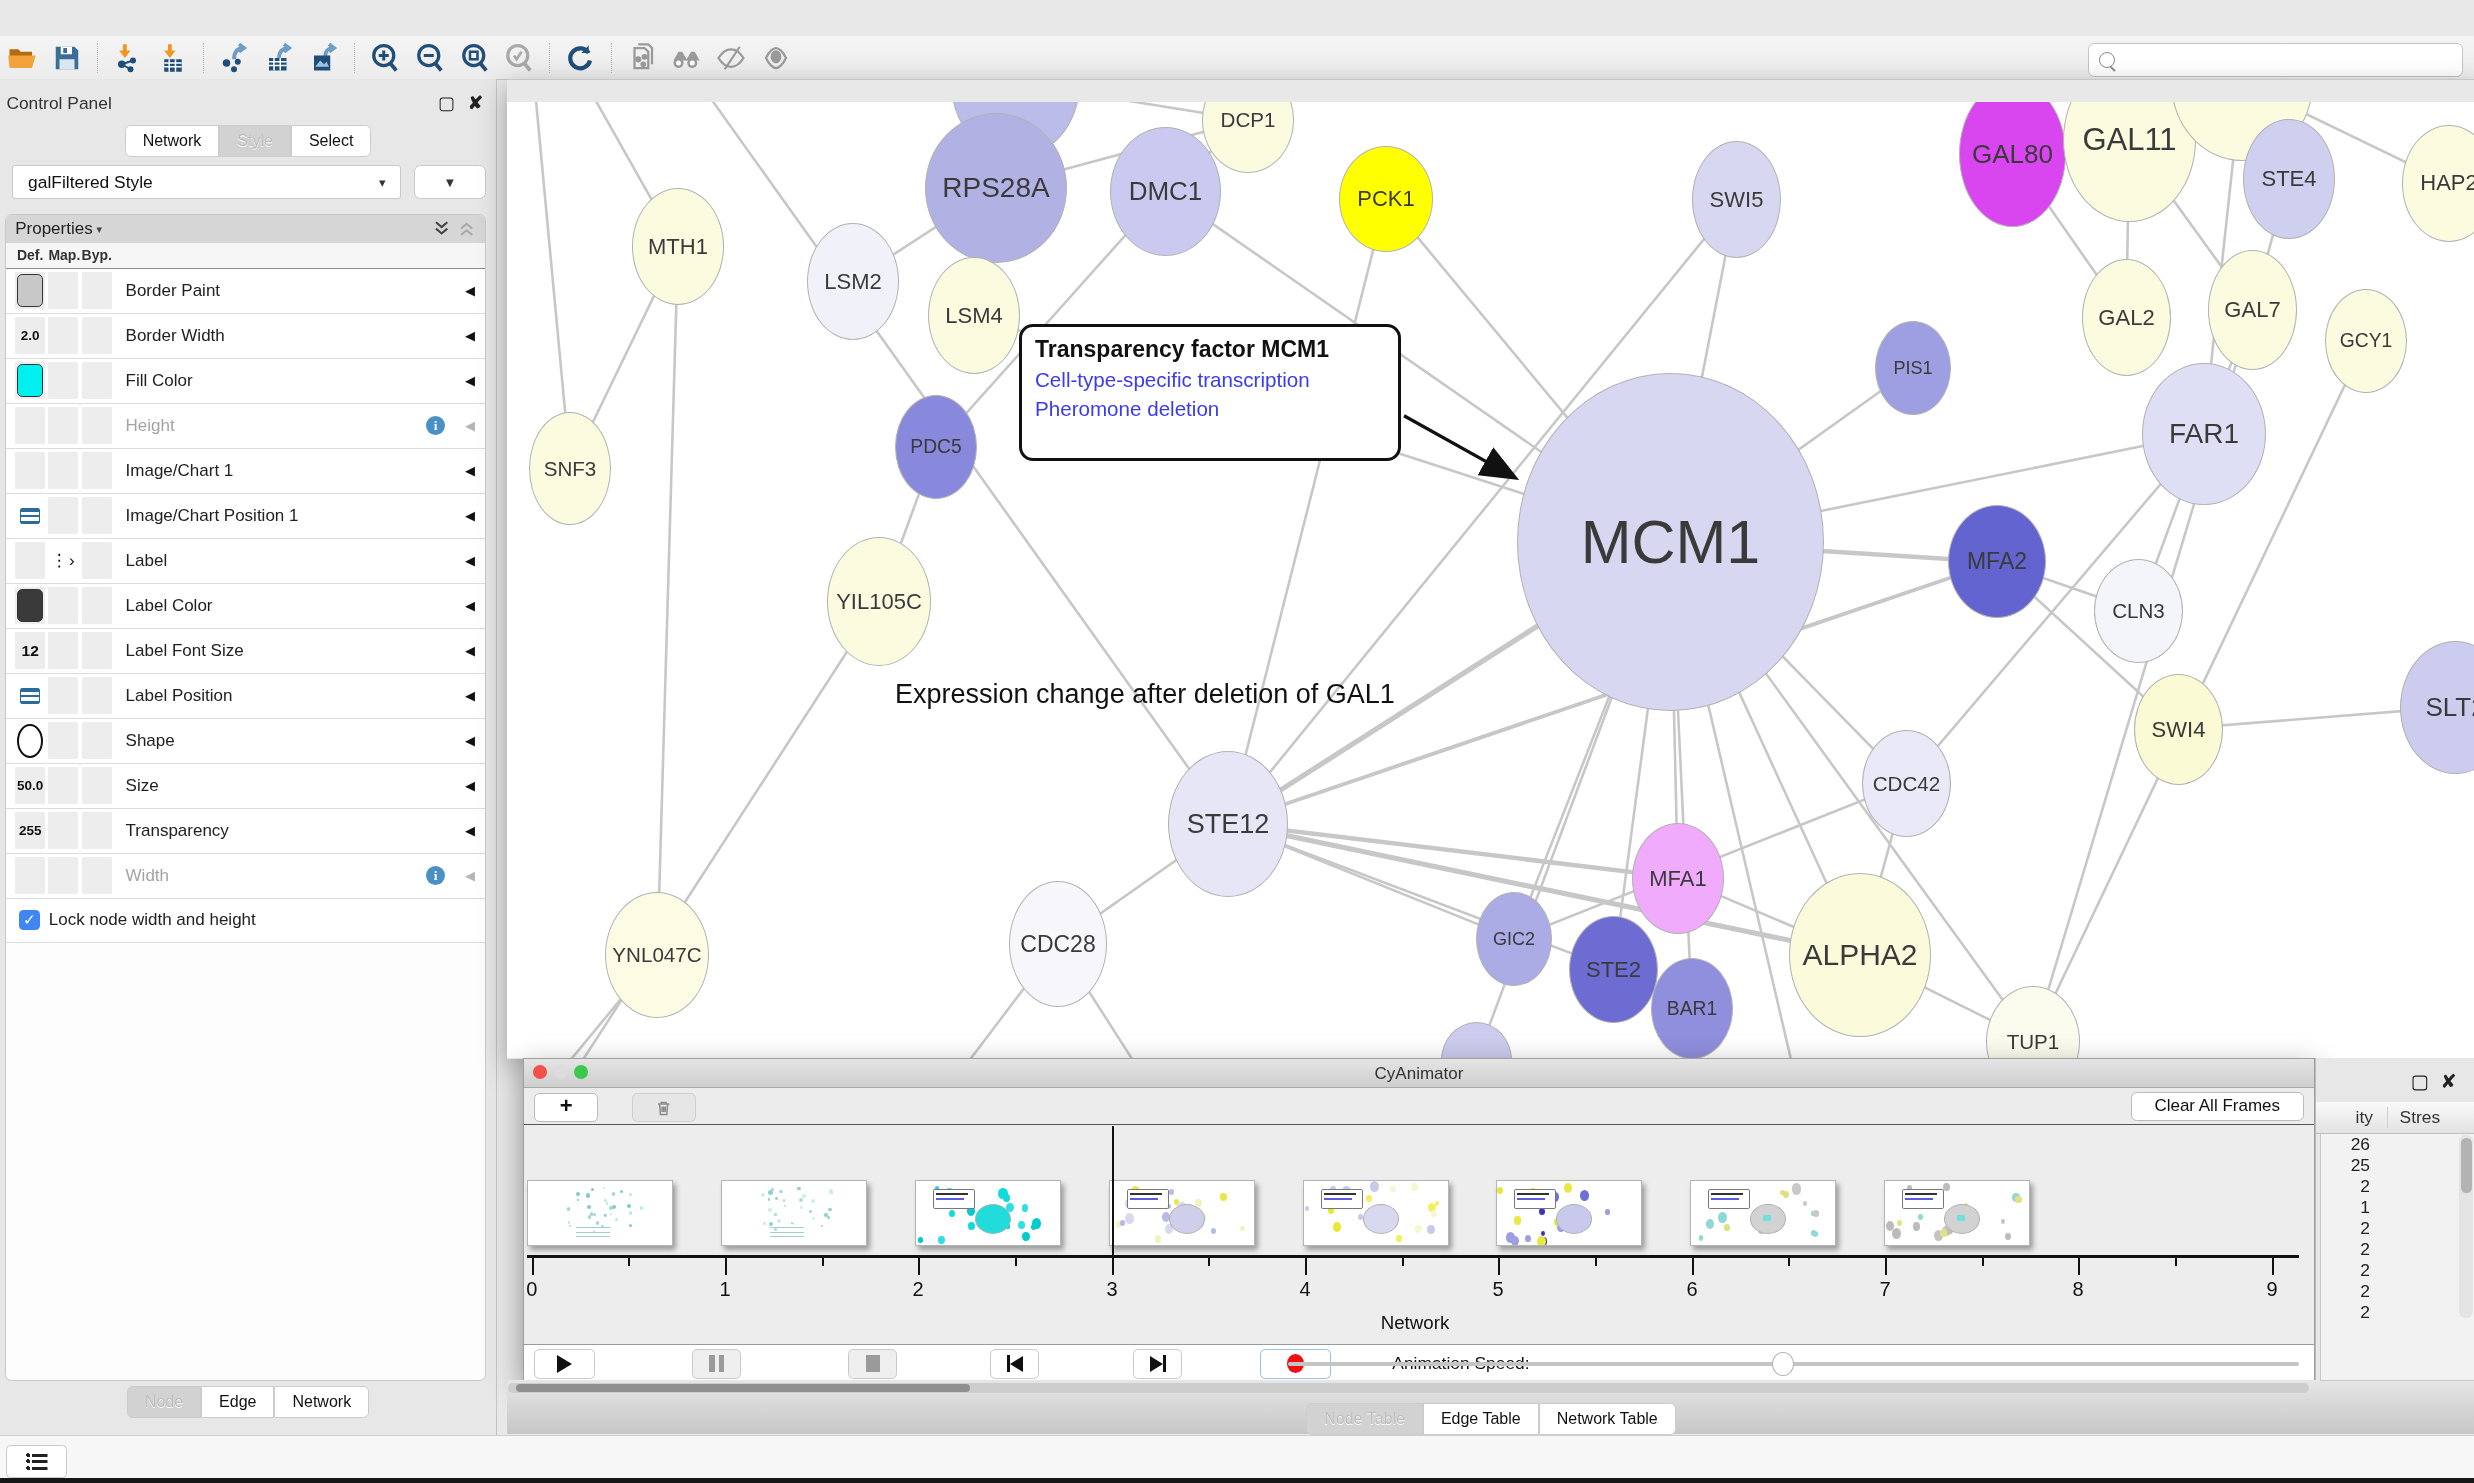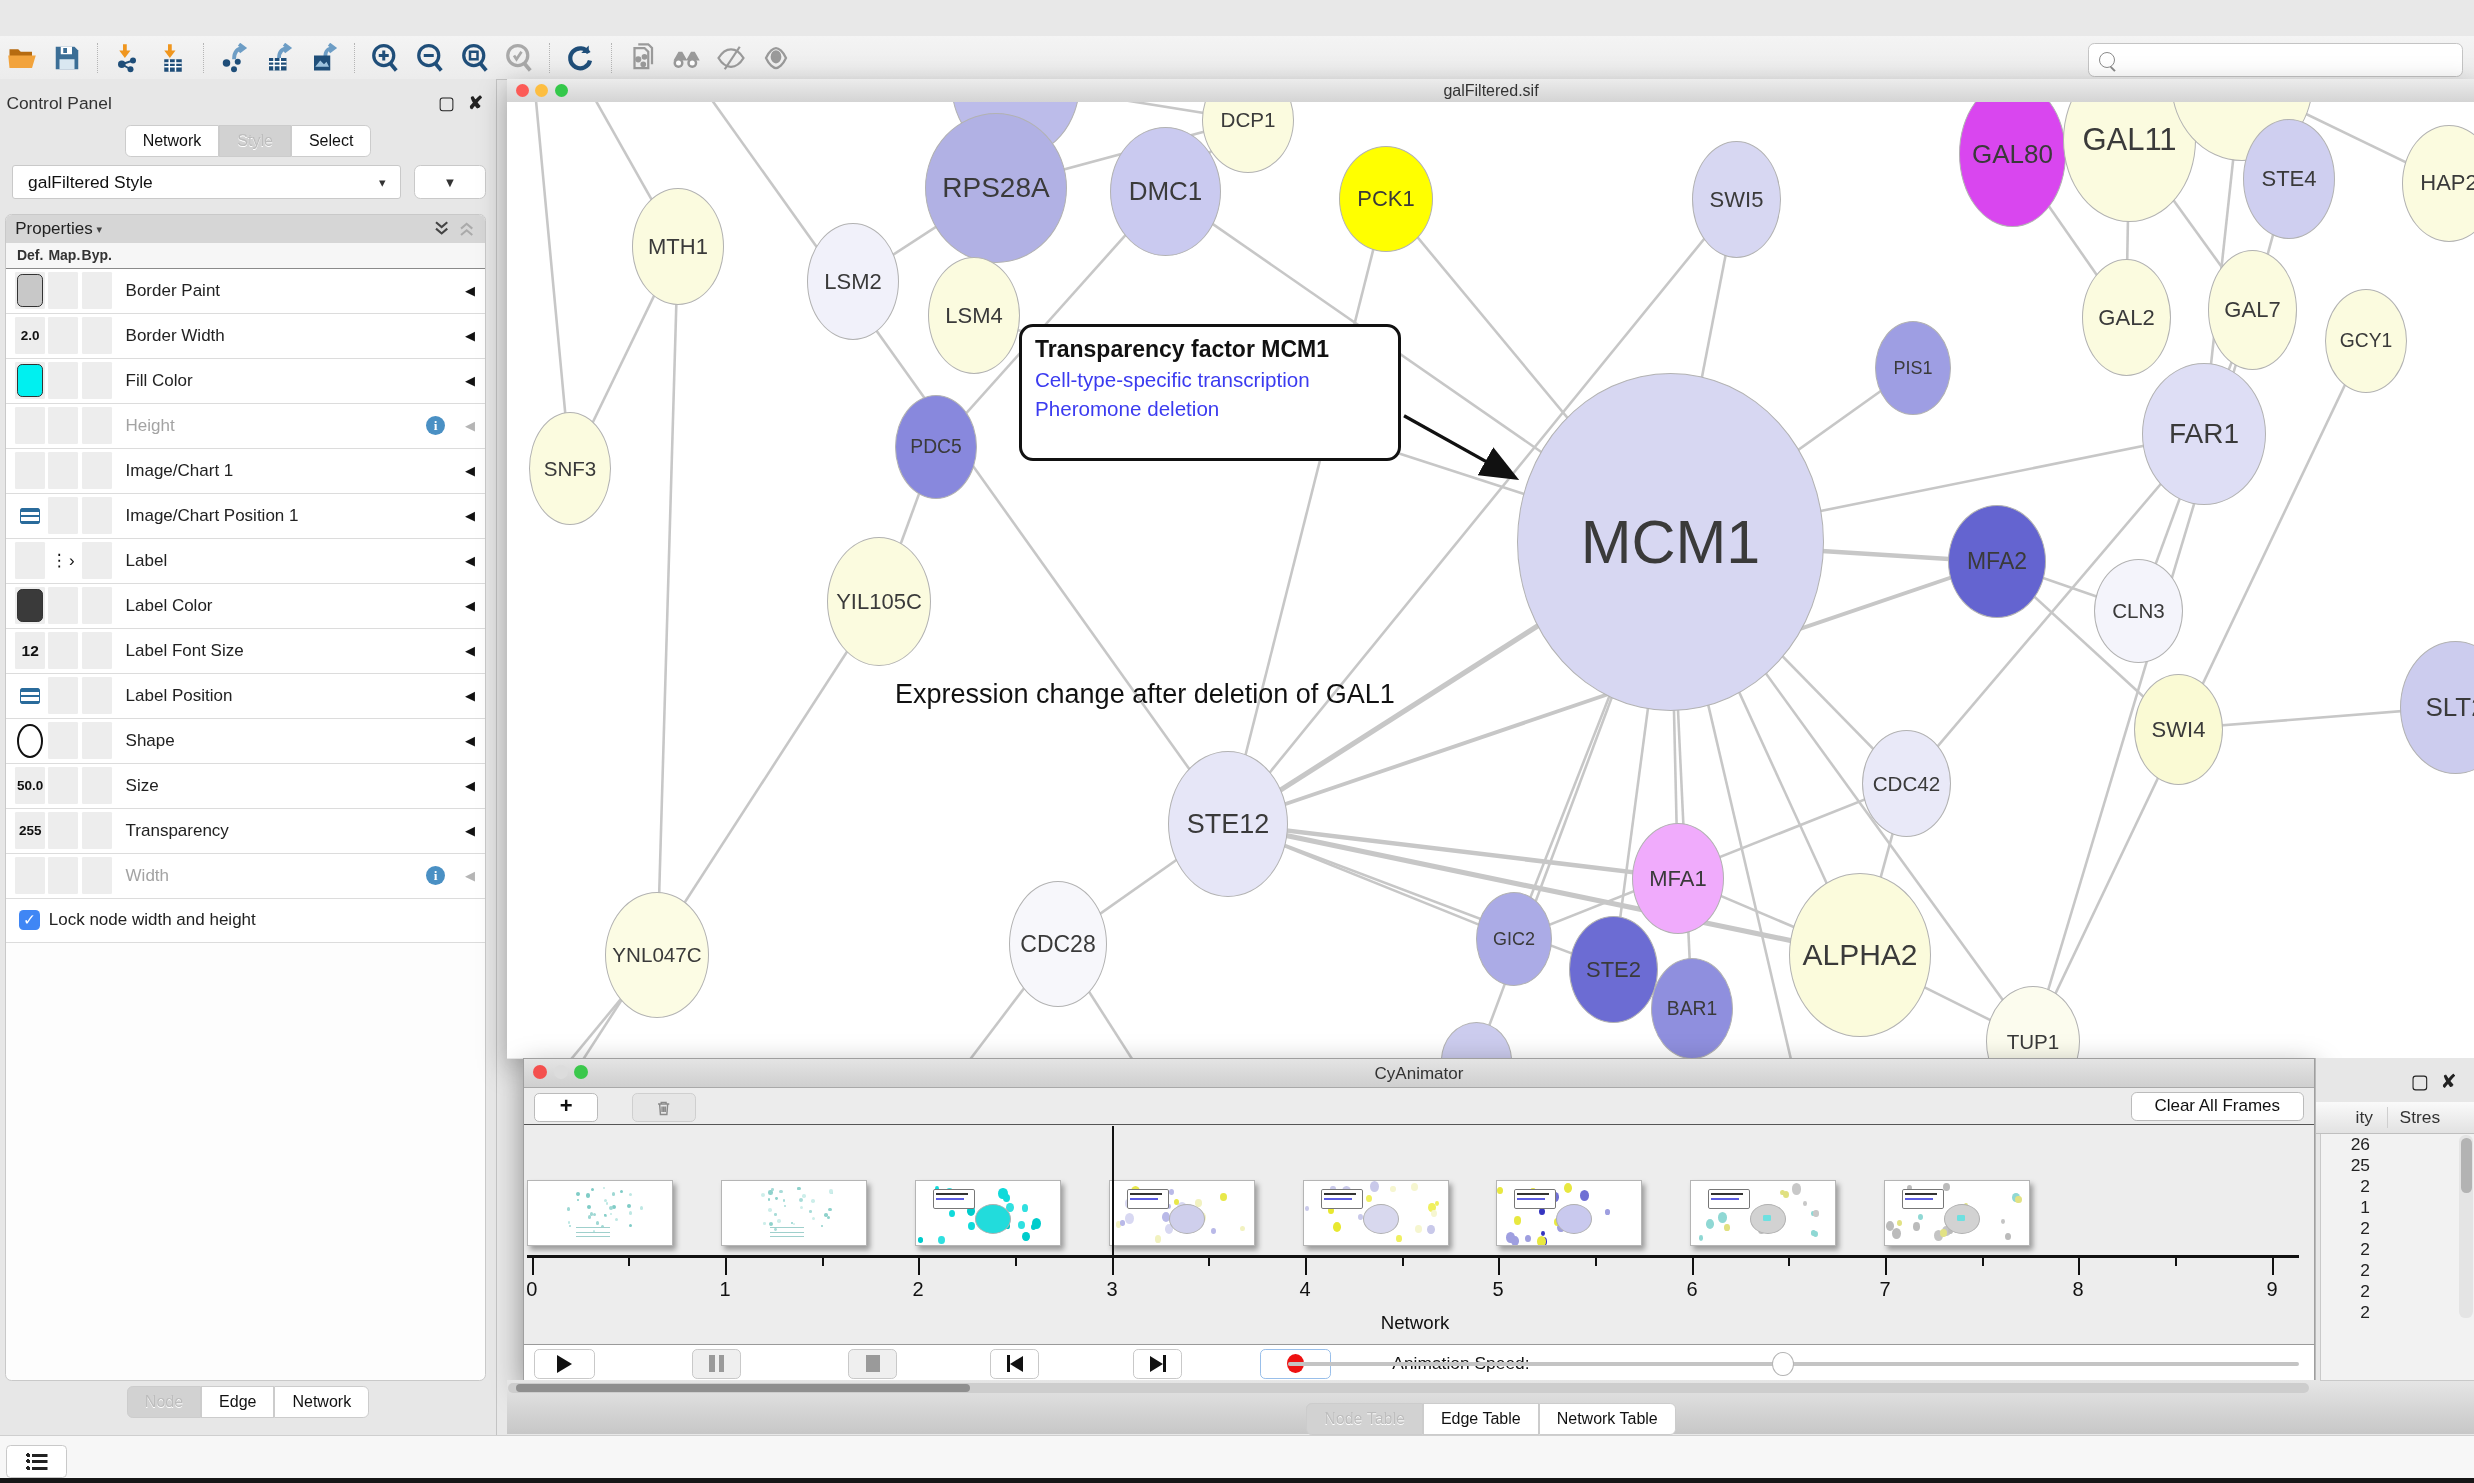--- a/index.html
+++ b/index.html
@@ -429,26 +429,20 @@
     </div>
 
     <div class="abs seg" id="cp-bottom-tabs">
       <span class="sgi first sel">Node</span>
       <span class="sgi">Edge</span>
       <span class="sgi last">Network</span>
     </div>
   </div>
 
   <div class="abs" id="net-window">
-    <div class="abs" id="net-titlebar">
-      <span class="tl" style="left:9px;background:#fc5b57;"></span>
-      <span class="tl" style="left:28px;background:#fdbe41;"></span>
-      <span class="tl" style="left:48px;background:#34c84a;"></span>
-      <div class="abs" id="net-title">galFiltered.sif</div>
-    </div>
     <div class="abs" id="net-canvas">
       <svg id="edges-svg" width="1968" height="956" viewBox="0 0 3054 1484">
           <line x1="759" y1="133" x2="1149" y2="28" stroke="#c7c7c7" stroke-width="4"></line>
           <line x1="759" y1="133" x2="536" y2="278" stroke="#c7c7c7" stroke-width="4"></line>
           <line x1="759" y1="133" x2="725" y2="332" stroke="#c7c7c7" stroke-width="4"></line>
           <line x1="759" y1="133" x2="789" y2="-30" stroke="#c7c7c7" stroke-width="4"></line>
           <line x1="1149" y1="28" x2="789" y2="-30" stroke="#c7c7c7" stroke-width="4"></line>
           <line x1="1149" y1="28" x2="1021" y2="138" stroke="#c7c7c7" stroke-width="4"></line>
           <line x1="1021" y1="138" x2="1805" y2="682" stroke="#c7c7c7" stroke-width="4"></line>
           <line x1="1021" y1="138" x2="666" y2="535" stroke="#c7c7c7" stroke-width="4"></line>

